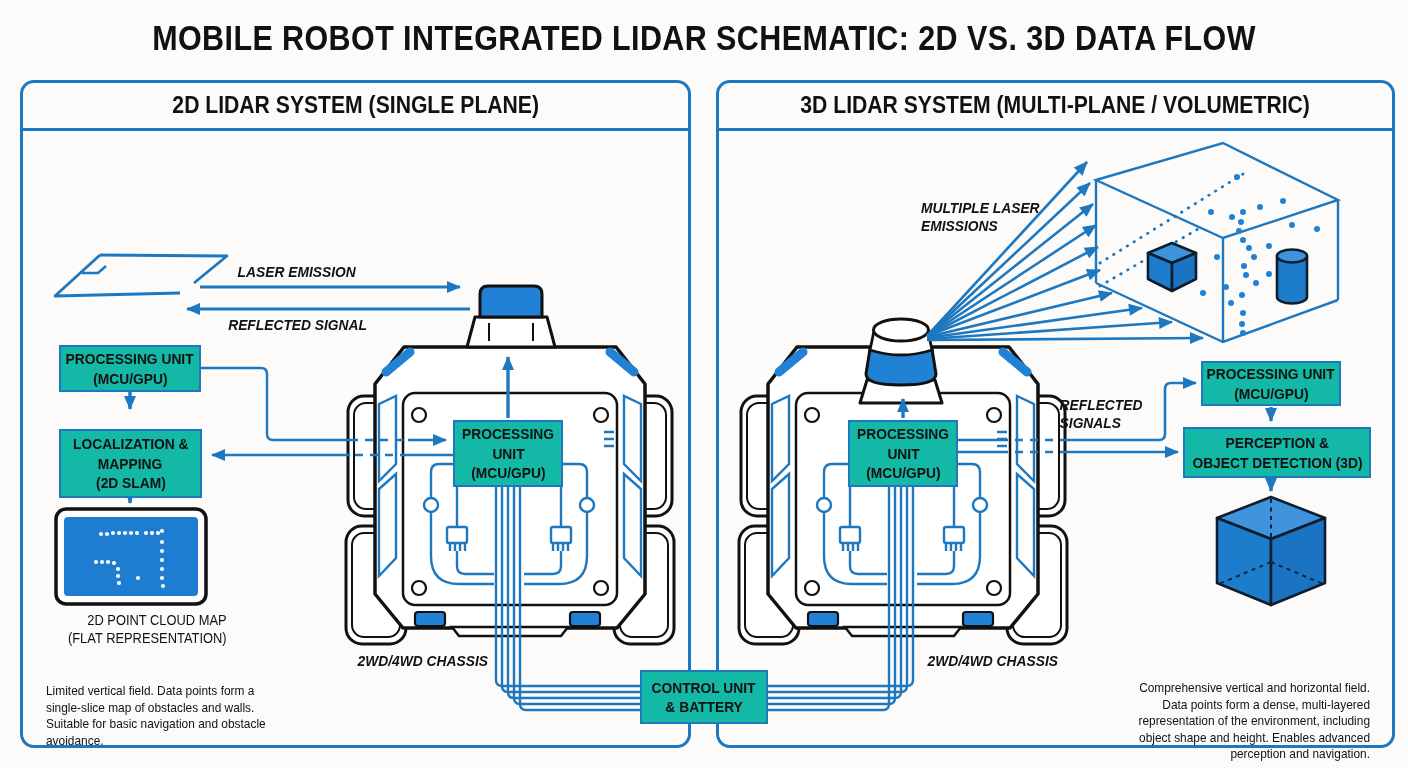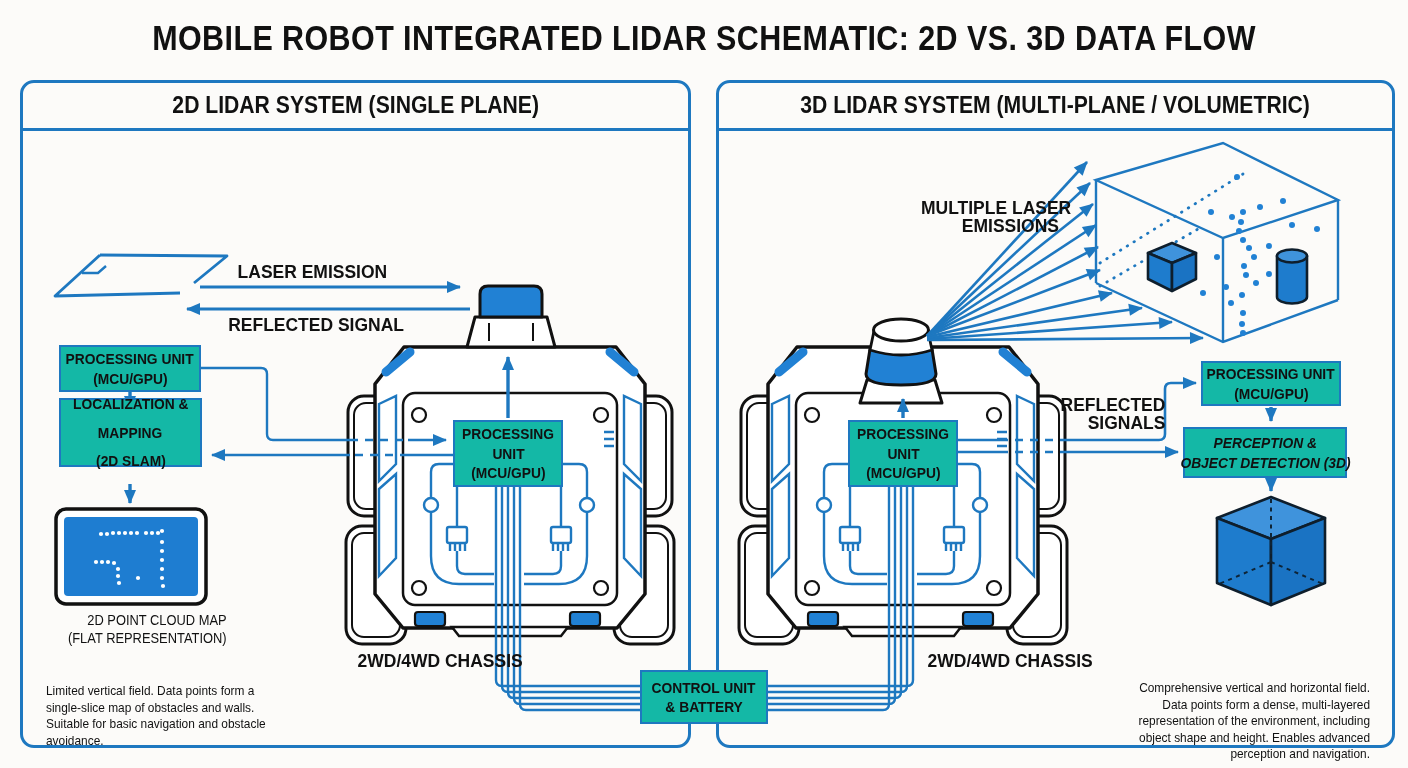--- a/index.html
+++ b/index.html
@@ -16,21 +16,21 @@
               letter-spacing:.5px;transform:scaleX(.87);white-space:nowrap;}
   .panel{border:3px solid var(--accent);border-radius:14px;background:transparent;box-sizing:border-box;}
   .panel-header{height:45px;border-bottom:3px solid var(--accent);display:flex;align-items:center;
                 justify-content:center;font-size:23.5px;font-weight:bold;}
   .panel-header span{transform:scaleX(.9);white-space:nowrap;}
   svg.art{position:absolute;left:0;top:0;z-index:2;pointer-events:none;}
   .flowbox{border:2.5px solid var(--accent);background:#14b8a6;box-sizing:border-box;z-index:3;
            display:flex;flex-direction:column;align-items:center;justify-content:center;
            font-weight:bold;font-size:15px;line-height:19.5px;text-align:center;}
   .flowbox span{transform:scaleX(.92);white-space:nowrap;display:block;}
-  .lbl{z-index:3;font-weight:bold;font-size:19px;line-height:18px;text-align:right;}
+  .lbl{z-index:3;font-weight:bold;font-size:15px;line-height:18px;text-align:left;font-style:italic;}
   .lbl span{display:block;transform:scaleX(.92);white-space:nowrap;}
   .cap{z-index:3;font-weight:normal;font-size:14px;line-height:17.5px;text-align:right;}
   .cap span{display:block;transform:scaleX(.92);white-space:nowrap;}
   .desc{z-index:3;font-size:12.8px;line-height:16.5px;font-weight:normal;margin-top:32px;}
   .desc span{display:block;transform:scaleX(.93);transform-origin:0 50%;white-space:nowrap;}
   .desc.rt{text-align:right;}
   .desc.rt span{transform-origin:100% 50%;}
   
   .bl{stroke:var(--accent);stroke-width:2.4;fill:none;}
   .bl3{stroke:var(--accent);stroke-width:2.8;fill:none;}
@@ -285,21 +285,21 @@
   <div class="abs lbl" style="left:232px;top:263px;width:140px;">
     <span>LASER EMISSION</span>
   </div>
   <div class="abs lbl" style="left:222px;top:316px;width:155px;">
     <span>REFLECTED SIGNAL</span>
   </div>
   <div class="abs flowbox" style="left:59px;top:345px;width:142px;height:47px;">
     <span>PROCESSING UNIT</span>
     <span>(MCU/GPU)</span>
   </div>
-  <div class="abs flowbox" style="left:59px;top:398px;width:143px;height:69px;gap:9px;">
+  <div class="abs flowbox" style="left:59px;top:429px;width:143px;height:69px;">
     <span>LOCALIZATION &amp;</span>
     <span>MAPPING</span>
     <span>(2D SLAM)</span>
   </div>
   <div class="abs flowbox" style="left:453px;top:420px;width:110px;height:67px;">
     <span>PROCESSING</span>
     <span>UNIT</span>
     <span>(MCU/GPU)</span>
   </div>
   <div class="abs cap" style="left:25px;top:612px;width:210px;">
@@ -321,21 +321,21 @@
     <span>EMISSIONS</span>
   </div>
   <div class="abs lbl" style="left:1055px;top:352px;width:115px;margin-top:44px;">
     <span>REFLECTED</span>
     <span>SIGNALS</span>
   </div>
   <div class="abs flowbox" style="left:1201px;top:361px;width:140px;height:45px;">
     <span>PROCESSING UNIT</span>
     <span>(MCU/GPU)</span>
   </div>
-  <div class="abs flowbox" style="left:1183px;top:427px;width:164px;height:51px;font-style:italic;">
+  <div class="abs flowbox" style="left:1183px;top:427px;width:188px;height:51px;">
     <span>PERCEPTION &amp;</span>
     <span>OBJECT DETECTION (3D)</span>
   </div>
   <div class="abs flowbox" style="left:848px;top:420px;width:110px;height:67px;">
     <span>PROCESSING</span>
     <span>UNIT</span>
     <span>(MCU/GPU)</span>
   </div>
   <div class="abs desc rt" style="left:1116px;top:648px;width:254px;">
     <span>Comprehensive vertical and horizontal field.</span>

